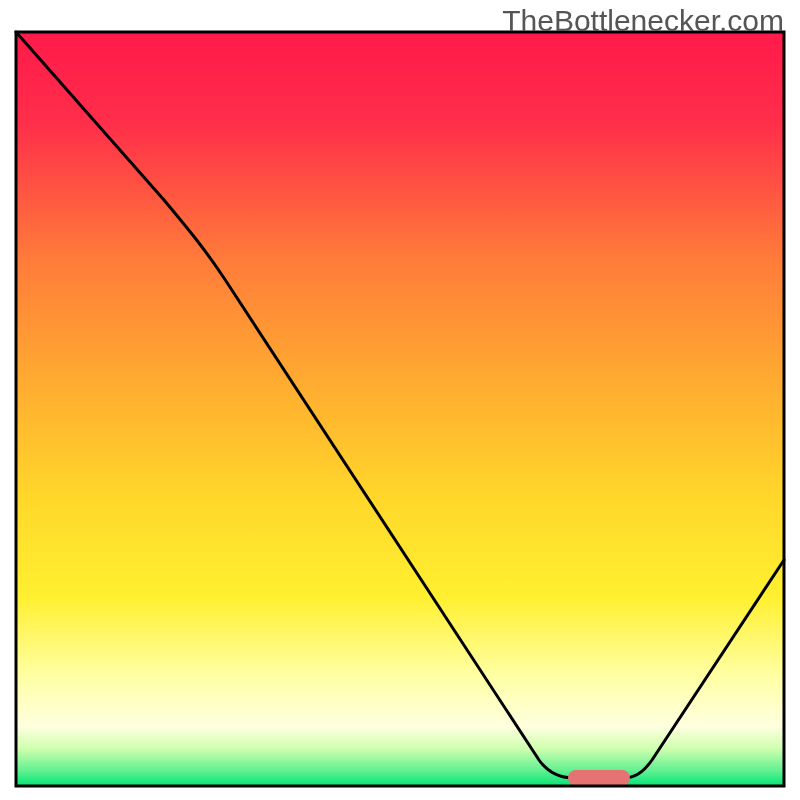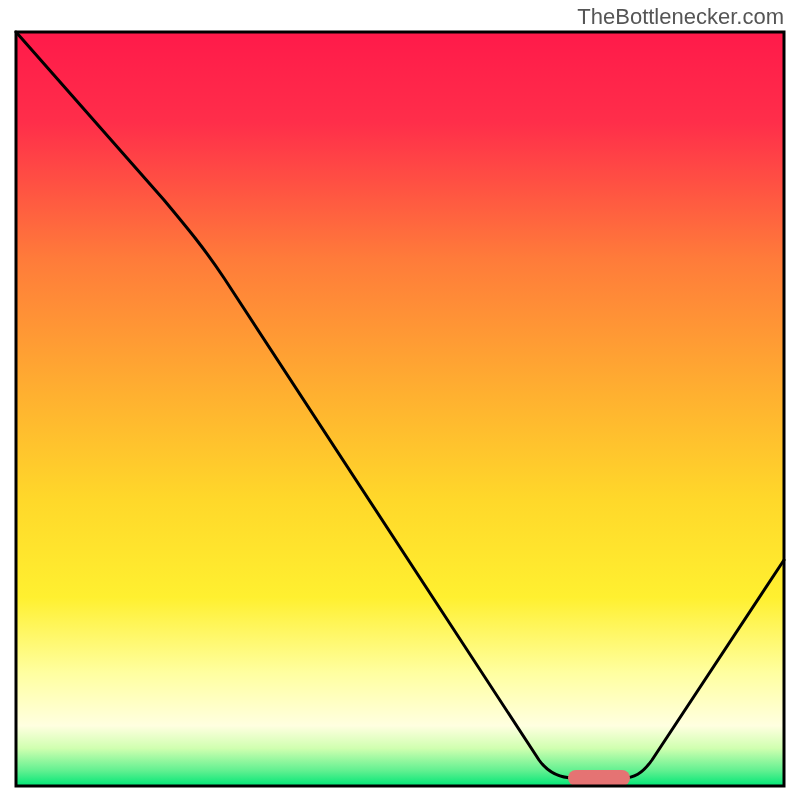--- a/index.html
+++ b/index.html
@@ -1,21 +1,21 @@
 <!DOCTYPE html>
 <html><head>
 <meta charset="utf-8">
 <style>
   * { margin: 0; padding: 0; box-sizing: border-box; }
   body { width: 800px; height: 800px; background: #fff; position: relative; font-family: Arial, sans-serif; }
   .watermark {
     position: absolute;
     top: 4px;
     right: 16px;
-    font-size: 22px;
+    font-size: 30px;
     color: #555;
     font-weight: 500;
     z-index: 3;
   }
   .chart-container {
     position: absolute;
     top: 30px;
     left: 14px;
     width: 772px;
     height: 758px;

